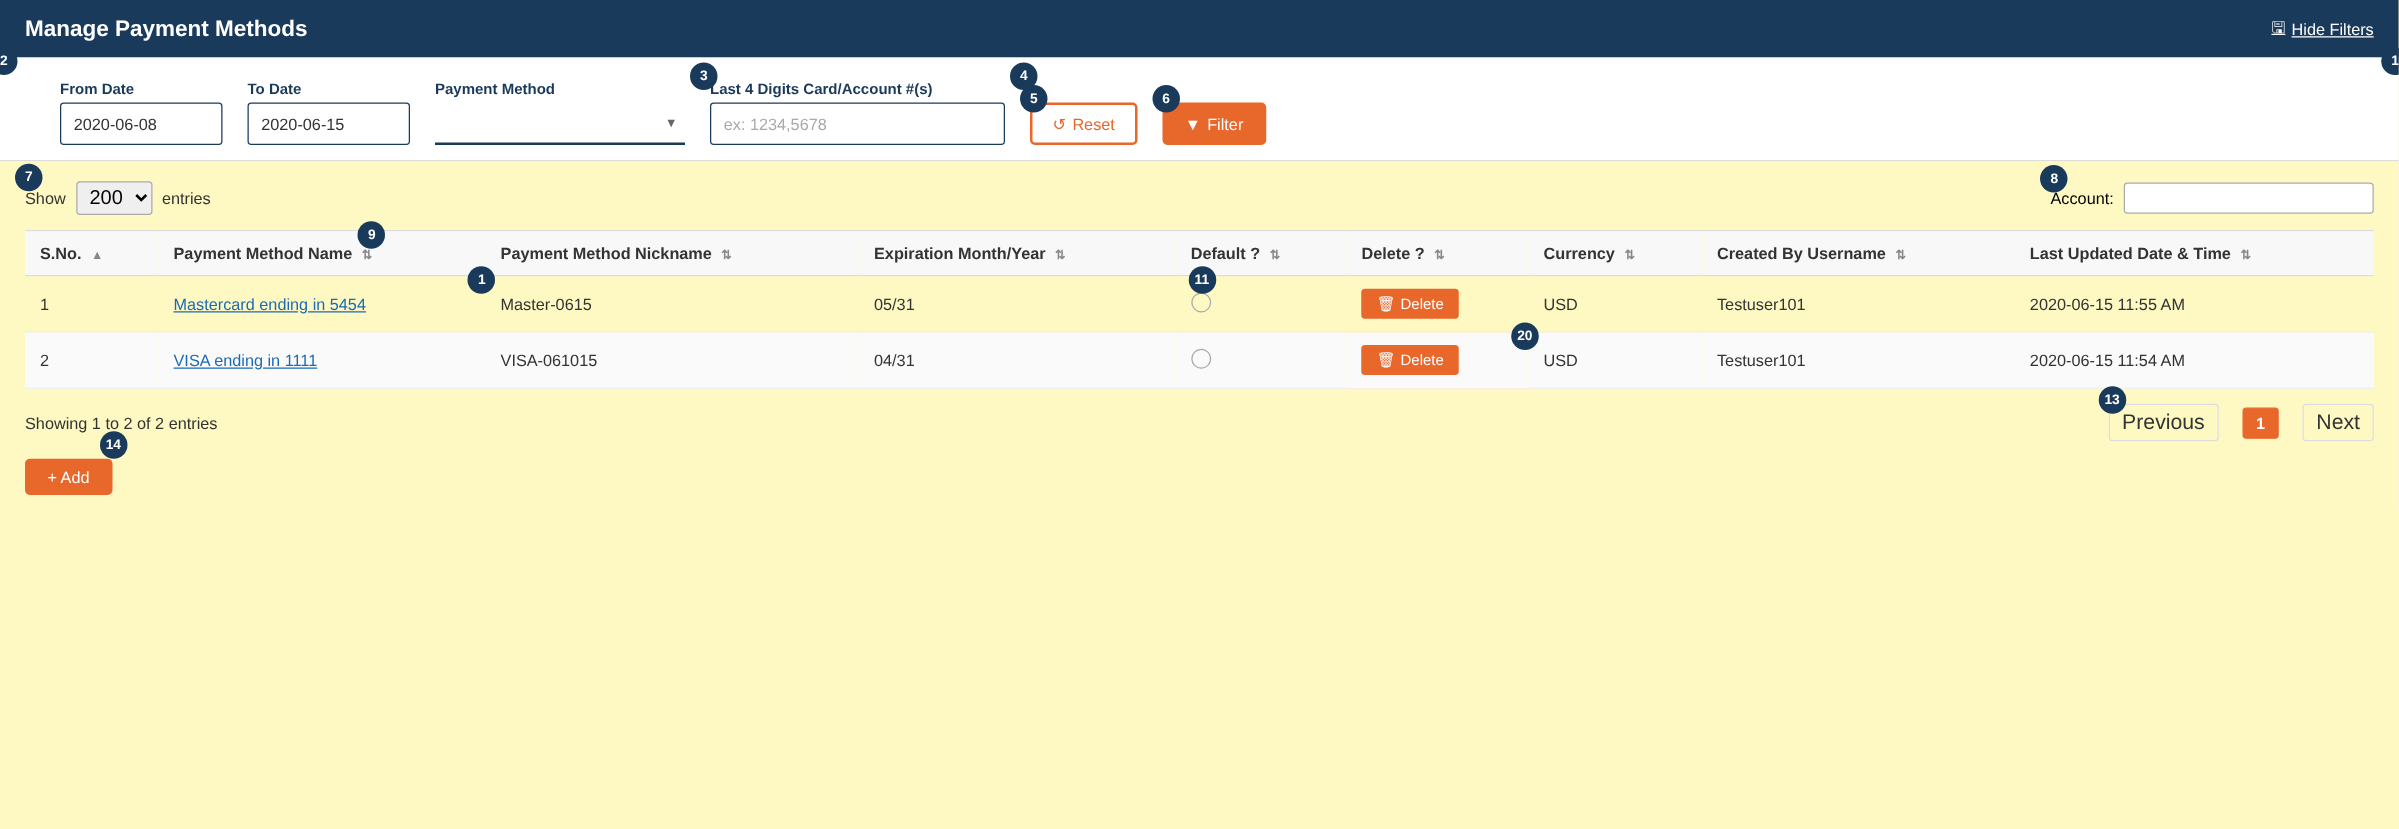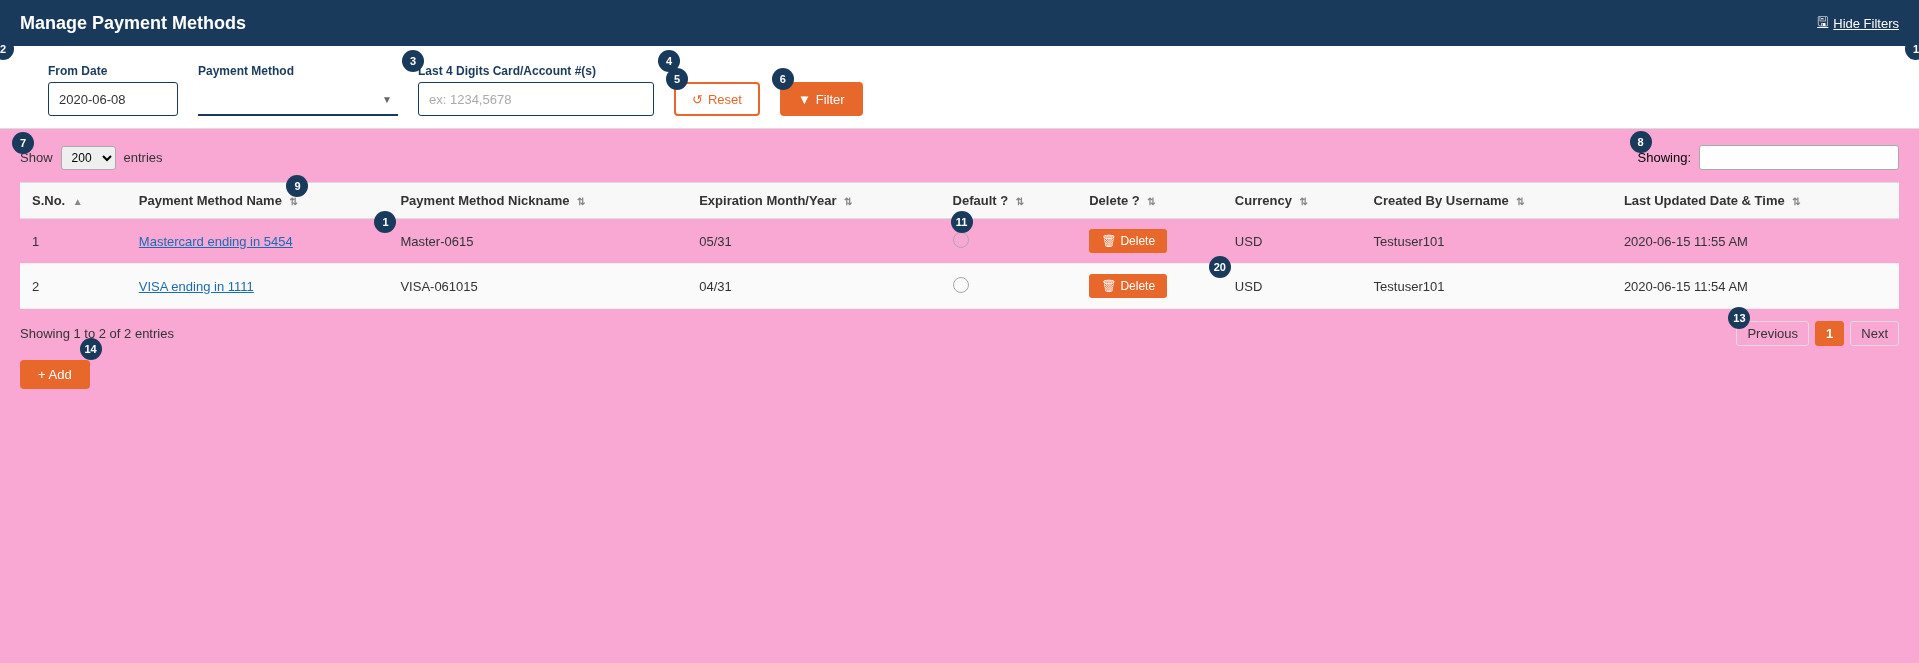--- a/index.html
+++ b/index.html
@@ -1,21 +1,21 @@
 <!DOCTYPE html>
 <html><head>
   <meta charset="utf-8">
   <style>
     * { box-sizing: border-box; margin: 0; padding: 0; }
     body { font-family: Arial, sans-serif; font-size: 13px; background: #f0f0f0; }
 
     .page-wrapper {
       width: 1919px;
       min-height: 663px;
-      background: #f9a8d4;
+      background: #fef9c3;
     }
 
     
     .header {
       background: #1a3a5c;
       color: #fff;
       padding: 12px 20px;
       display: flex;
       justify-content: space-between;
       align-items: center;
@@ -168,21 +168,21 @@
       gap: 8px;
       font-size: 13px;
       color: #333;
       position: relative;
     }
 
     .show-entries select {
       border: 1px solid #aaa;
       border-radius: 3px;
       padding: 3px 6px;
-      font-size: 12px;
+      font-size: 16px;
     }
 
     .search-box {
       display: flex;
       align-items: center;
       gap: 8px;
       font-size: 13px;
     }
 
     .search-box input {
@@ -259,31 +259,31 @@
       justify-content: space-between;
       align-items: center;
       margin-top: 12px;
       font-size: 13px;
       color: #333;
     }
 
     .pagination {
       display: flex;
       align-items: center;
-      gap: 6px;
+      gap: 19px;
       position: relative;
     }
 
     .pagination-btn {
       background: none;
       border: 1px solid #ddd;
       padding: 4px 10px;
       border-radius: 3px;
       cursor: pointer;
-      font-size: 13px;
+      font-size: 17px;
       color: #333;
     }
 
     .pagination-active {
       background: #e8672a;
       color: #fff;
       border: 1px solid #e8672a;
       padding: 4px 10px;
       border-radius: 3px;
       font-size: 13px;
@@ -324,20 +324,24 @@
     <span class="badge" style="top:-8px;left:-8px;">2</span>
     <span class="badge" style="top:-8px;right:-8px;">1</span>
 
     <div class="filters-row">
 
       <div class="filter-group">
         <label class="filter-label">From Date</label>
         <input type="text" class="filter-input filter-input-date" value="2020-06-08" style="">
       </div>
 
+      <div class="filter-group">
+        <label class="filter-label">To Date</label>
+        <input type="text" class="filter-input filter-input-date" value="2020-06-15" style="">
+      </div>
 
       <div class="filter-group" style="position:relative;">
         <label class="filter-label">
           <span>Payment Method</span>
           <span class="badge" style="top:-14px;right:-26px;">3</span>
         </label>
         <div class="select-wrapper">
           <select>
             <option value=""></option>
           </select>
@@ -383,21 +387,21 @@
           <option value="10">10</option>
           <option value="25">25</option>
           <option value="50">50</option>
           <option value="100">100</option>
         </select>
         <span>entries</span>
       </div>
 
       <div class="search-box" style="position:relative;">
         <span class="badge" style="top:-14px;left:-8px;">8</span>
-        <label>Showing:</label>
+        <label>Account:</label>
         <input type="text" style="">
       </div>
     </div>
 
     
     <table class="data-table">
       <thead>
         <tr>
           <th>
             S.No. <span class="sort-icon">▲</span>

